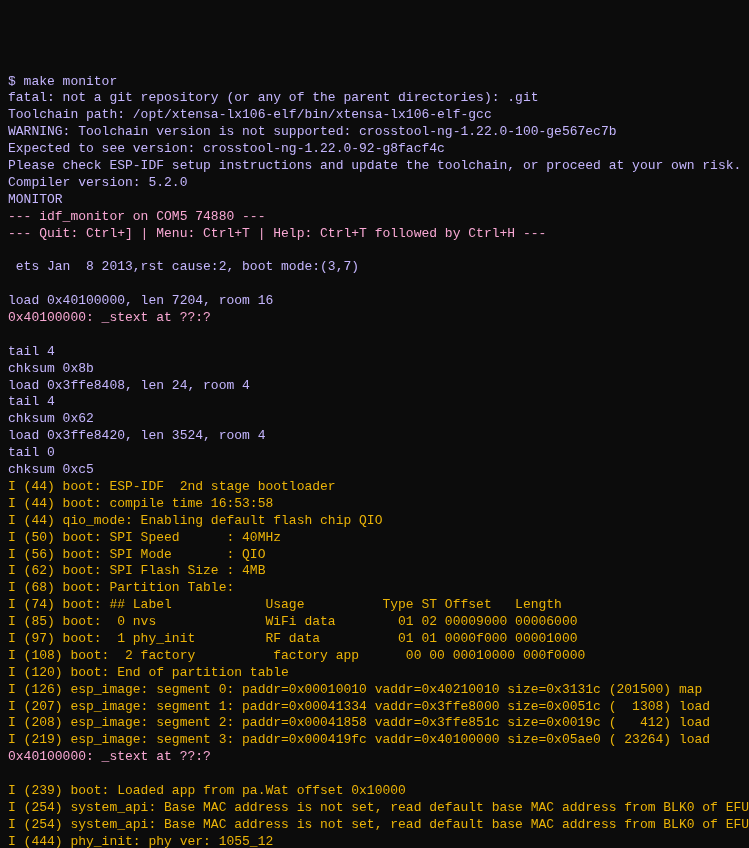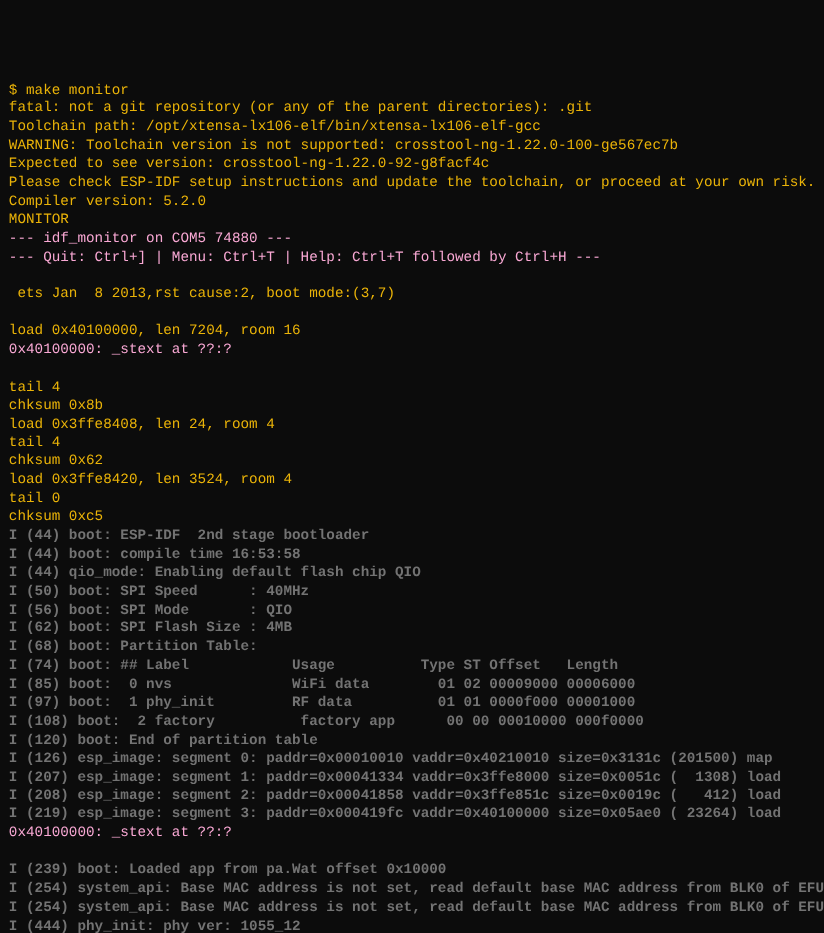--- a/index.html
+++ b/index.html
@@ -7,22 +7,22 @@
       background: #0c0c0c;
       color: #cccccc;
       font-family: "Consolas", "Courier New", monospace;
       font-size: 13px;
       line-height: 1.3;
       padding: 6px 8px;
       width: 749px;
       white-space: pre;
       overflow: hidden;
     }
-    .white { color: #eab308; }
-    .green { color: #737373; font-weight: bold; }
+    .white { color: #c4b5fd; }
+    .green { color: #eab308; }
     .yellow { color: #f9a8d4; }
     .container { position: relative; }
   </style>
 </head>
 <body>
 
 
 
 <div class="container" id="term"><div class="white">$ make monitor</div><div class="white">fatal: not a git repository (or any of the parent directories): .git</div><div class="white">Toolchain path: /opt/xtensa-lx106-elf/bin/xtensa-lx106-elf-gcc</div><div class="white">WARNING: Toolchain version is not supported: crosstool-ng-1.22.0-100-ge567ec7b</div><div class="white">Expected to see version: crosstool-ng-1.22.0-92-g8facf4c</div><div class="white">Please check ESP-IDF setup instructions and update the toolchain, or proceed at your own risk.</div><div class="white">Compiler version: 5.2.0</div><div class="white">MONITOR</div><div class="yellow">--- idf_monitor on COM5 74880 ---</div><div class="yellow">--- Quit: Ctrl+] | Menu: Ctrl+T | Help: Ctrl+T followed by Ctrl+H ---</div><div class="white">&nbsp;</div><div class="white"> ets Jan  8 2013,rst cause:2, boot mode:(3,7)</div><div class="white">&nbsp;</div><div class="white">load 0x40100000, len 7204, room 16</div><div class="yellow">0x40100000: _stext at ??:?</div><div class="white">&nbsp;</div><div class="white">tail 4</div><div class="white">chksum 0x8b</div><div class="white">load 0x3ffe8408, len 24, room 4</div><div class="white">tail 4</div><div class="white">chksum 0x62</div><div class="white">load 0x3ffe8420, len 3524, room 4</div><div class="white">tail 0</div><div class="white">chksum 0xc5</div><div class="green">I (44) boot: ESP-IDF  2nd stage bootloader</div><div class="green">I (44) boot: compile time 16:53:58</div><div class="green">I (44) qio_mode: Enabling default flash chip QIO</div><div class="green">I (50) boot: SPI Speed      : 40MHz</div><div class="green">I (56) boot: SPI Mode       : QIO</div><div class="green">I (62) boot: SPI Flash Size : 4MB</div><div class="green">I (68) boot: Partition Table:</div><div class="green">I (74) boot: ## Label            Usage          Type ST Offset   Length</div><div class="green">I (85) boot:  0 nvs              WiFi data        01 02 00009000 00006000</div><div class="green">I (97) boot:  1 phy_init         RF data          01 01 0000f000 00001000</div><div class="green">I (108) boot:  2 factory          factory app      00 00 00010000 000f0000</div><div class="green">I (120) boot: End of partition table</div><div class="green">I (126) esp_image: segment 0: paddr=0x00010010 vaddr=0x40210010 size=0x3131c (201500) map</div><div class="green">I (207) esp_image: segment 1: paddr=0x00041334 vaddr=0x3ffe8000 size=0x0051c (  1308) load</div><div class="green">I (208) esp_image: segment 2: paddr=0x00041858 vaddr=0x3ffe851c size=0x0019c (   412) load</div><div class="green">I (219) esp_image: segment 3: paddr=0x000419fc vaddr=0x40100000 size=0x05ae0 ( 23264) load</div><div class="yellow">0x40100000: _stext at ??:?</div><div class="white">&nbsp;</div><div class="green">I (239) boot: Loaded app from pa.Wat offset 0x10000</div><div class="green">I (254) system_api: Base MAC address is not set, read default base MAC address from BLK0 of EFUSE</div><div class="green">I (254) system_api: Base MAC address is not set, read default base MAC address from BLK0 of EFUSE</div><div class="green">I (444) phy_init: phy ver: 1055_12</div></div>
 

